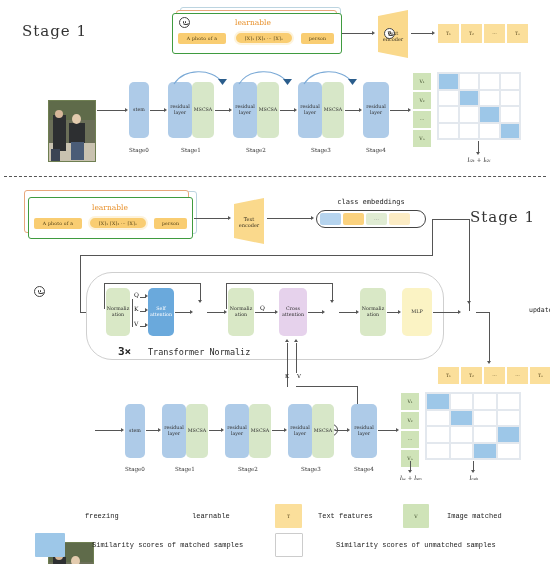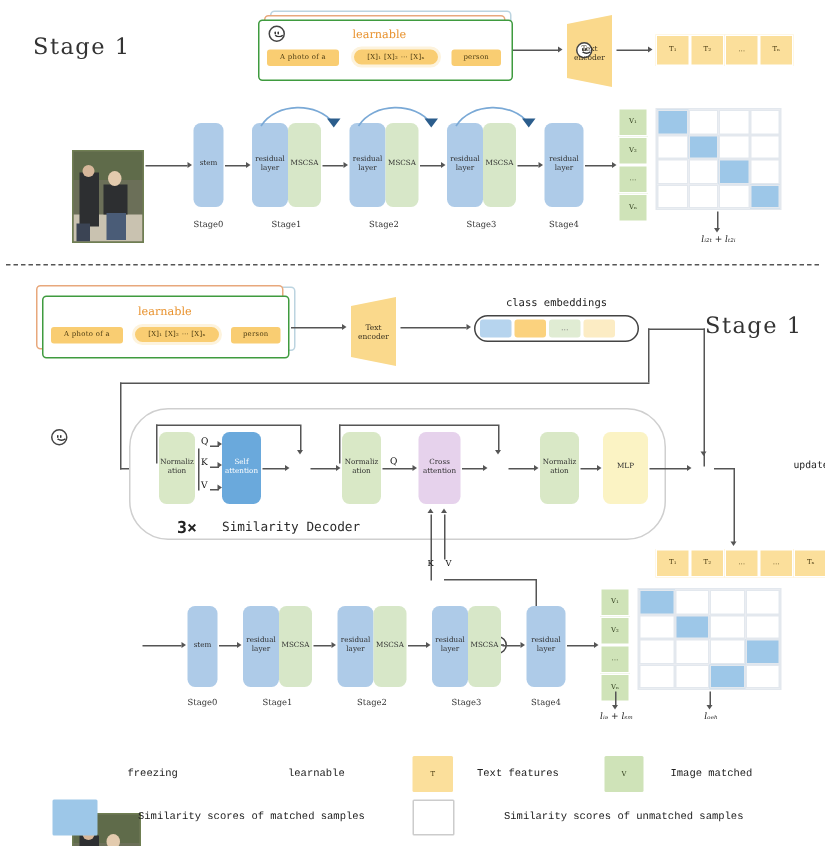--- a/index.html
+++ b/index.html
@@ -271,21 +271,21 @@
 <div class="abs ln" style="left:432px;top:219px;width:38px;height:1px;"></div>
 <div class="abs ln" style="left:432px;top:219px;width:1px;height:36px;"></div>
 <div class="abs ln" style="left:469px;top:219px;width:1px;height:92px;"></div>
 <div class="abs ln" style="left:80px;top:255px;width:353px;height:1px;"></div>
 <div class="abs ln" style="left:80px;top:255px;width:1px;height:58px;"></div>
 <div class="abs ln" style="left:80px;top:312px;width:22px;height:1px;"></div>
 <div class="abs arrow-h" style="left:102px;top:309.8px;"></div>
 
 <div class="abs dec-box" style="left:86px;top:272px;width:358px;height:88px;"></div>
 <div class="abs dec-x" style="left:118px;top:345px;">3×</div>
-<div class="abs dec-lbl" style="left:148px;top:347px;">Similarity Decoder</div>
+<div class="abs dec-lbl" style="left:148px;top:347px;">Transformer Normaliz</div>
 
 <div class="abs blk greenb" style="left:106px;top:288px;width:24px;height:48px;white-space:pre-line;">
   <span>Normaliz
 ation</span>
 </div>
 <div class="abs qkv" style="left:134px;top:291px;">Q</div>
 <div class="abs qkv" style="left:134px;top:305px;">K</div>
 <div class="abs qkv" style="left:134px;top:320px;">V</div>
 <div class="abs ln" style="left:132px;top:299px;width:1px;height:28px;"></div>
 <div class="abs ln" style="left:140px;top:296.5px;width:6px;height:1px;"></div>

